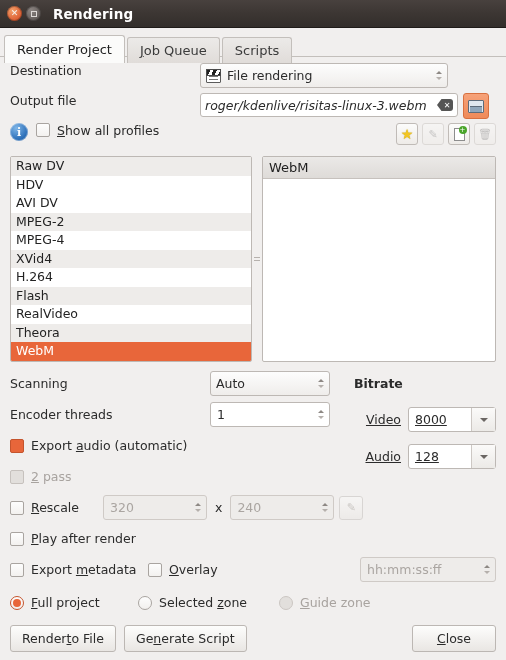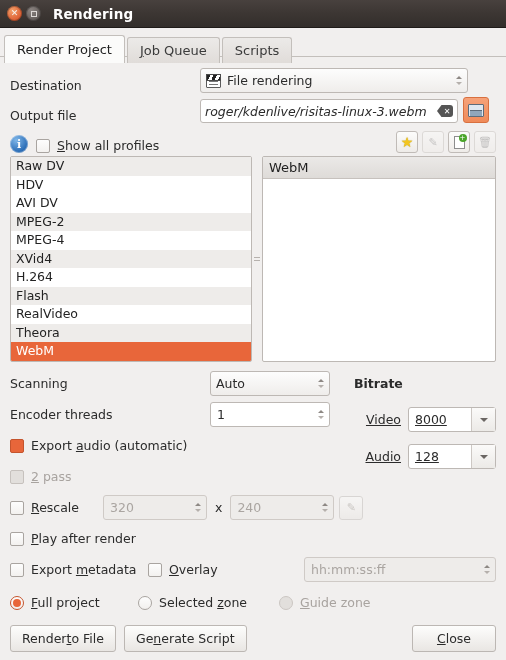--- a/index.html
+++ b/index.html
@@ -56,21 +56,21 @@
     background:#fbfbfa;
     color:#222;
     height:28px;
     border-color:#c3bfbb;
     z-index:2;
   }
   .u{ text-decoration:underline; }
 
   
   .content{ padding:6px 10px 0 10px; position:relative; height:631px;}
-  .row{ display:flex; align-items:flex-end; height:30px; }
+  .row{ display:flex; align-items:flex-start; height:30px; }
 
   .lbl{ font-size:12.5px; color:#2b2b2b; }
 
   
   .field{
     border:1px solid #bdb8b4;
     border-radius:3px;
     background:#ffffff;
     height:24px;
     display:flex; align-items:center;
@@ -89,21 +89,21 @@
   .spin-arrows{ margin-left:auto; display:flex; flex-direction:column;
                 align-items:center; justify-content:center; gap:3px; padding-right:2px;}
   .ar-up{ width:0;height:0;border-left:4px solid transparent;border-right:4px solid transparent;
           border-bottom:4px solid #6b6663;}
   .ar-dn{ width:0;height:0;border-left:4px solid transparent;border-right:4px solid transparent;
           border-top:4px solid #6b6663;}
   .ar-up.sm{ border-left-width:3px;border-right-width:3px;border-bottom-width:3.5px;border-bottom-color:#8d8884;}
   .ar-dn.sm{ border-left-width:3px;border-right-width:3px;border-top-width:3.5px;border-top-color:#b5b0ac;}
 
   
-  #destination-combo{ width:268px; }
+  #destination-combo{ width:248px; }
   .clap{
     width:15px;height:14px;margin-right:6px; position:relative;
     background:#fff; border:1px solid #5b5b5b; border-radius:1px; flex:0 0 auto;
   }
   .clap:before{ content:""; position:absolute; left:-1px;top:-1px;right:-1px;height:5px;
      background:repeating-linear-gradient(115deg,#222 0 3px,#fff 3px 6px);
      border:1px solid #4a4a4a;}
   .clap:after{ content:""; position:absolute; left:2px;bottom:2px;width:9px;height:1px;
      box-shadow:0 0 0 0 #666,0 -3px 0 0 #777; background:#777;}
 
@@ -208,21 +208,21 @@
       background:linear-gradient(to bottom,#fbfaf9,#eceae7);
       display:flex;align-items:center;justify-content:center;}
   .right-col{ position:absolute; right:0; top:36px; width:158px;text-decoration:underline; }
 
   .dis-txt{ color:#a8a39f; }
   .smallfield{ height:25px; border:1px solid #cfcac6; border-radius:3px;
      background:#eeecea; color:#aaa5a1; display:flex; align-items:center;
      padding:0 3px 0 6px; font-size:12.5px;}
   #rescale-w{ width:104px; }
   #rescale-h{ width:104px; }
-  #overlay-timecode{ width:192px; }
+  #overlay-timecode{ width:136px; }
   .x-sep{ margin:0 8px; font-size:12.5px; }
 
   
   .btn{
     height:27px; padding:0 11px;
     border:1px solid #bcb7b3; border-radius:3px;
     background:linear-gradient(to bottom,#fdfdfc,#e9e6e3);
     font-size:12.5px; color:#2b2b2b;
     display:flex; align-items:center; justify-content:center;
     font-family:"DejaVu Sans", sans-serif;

